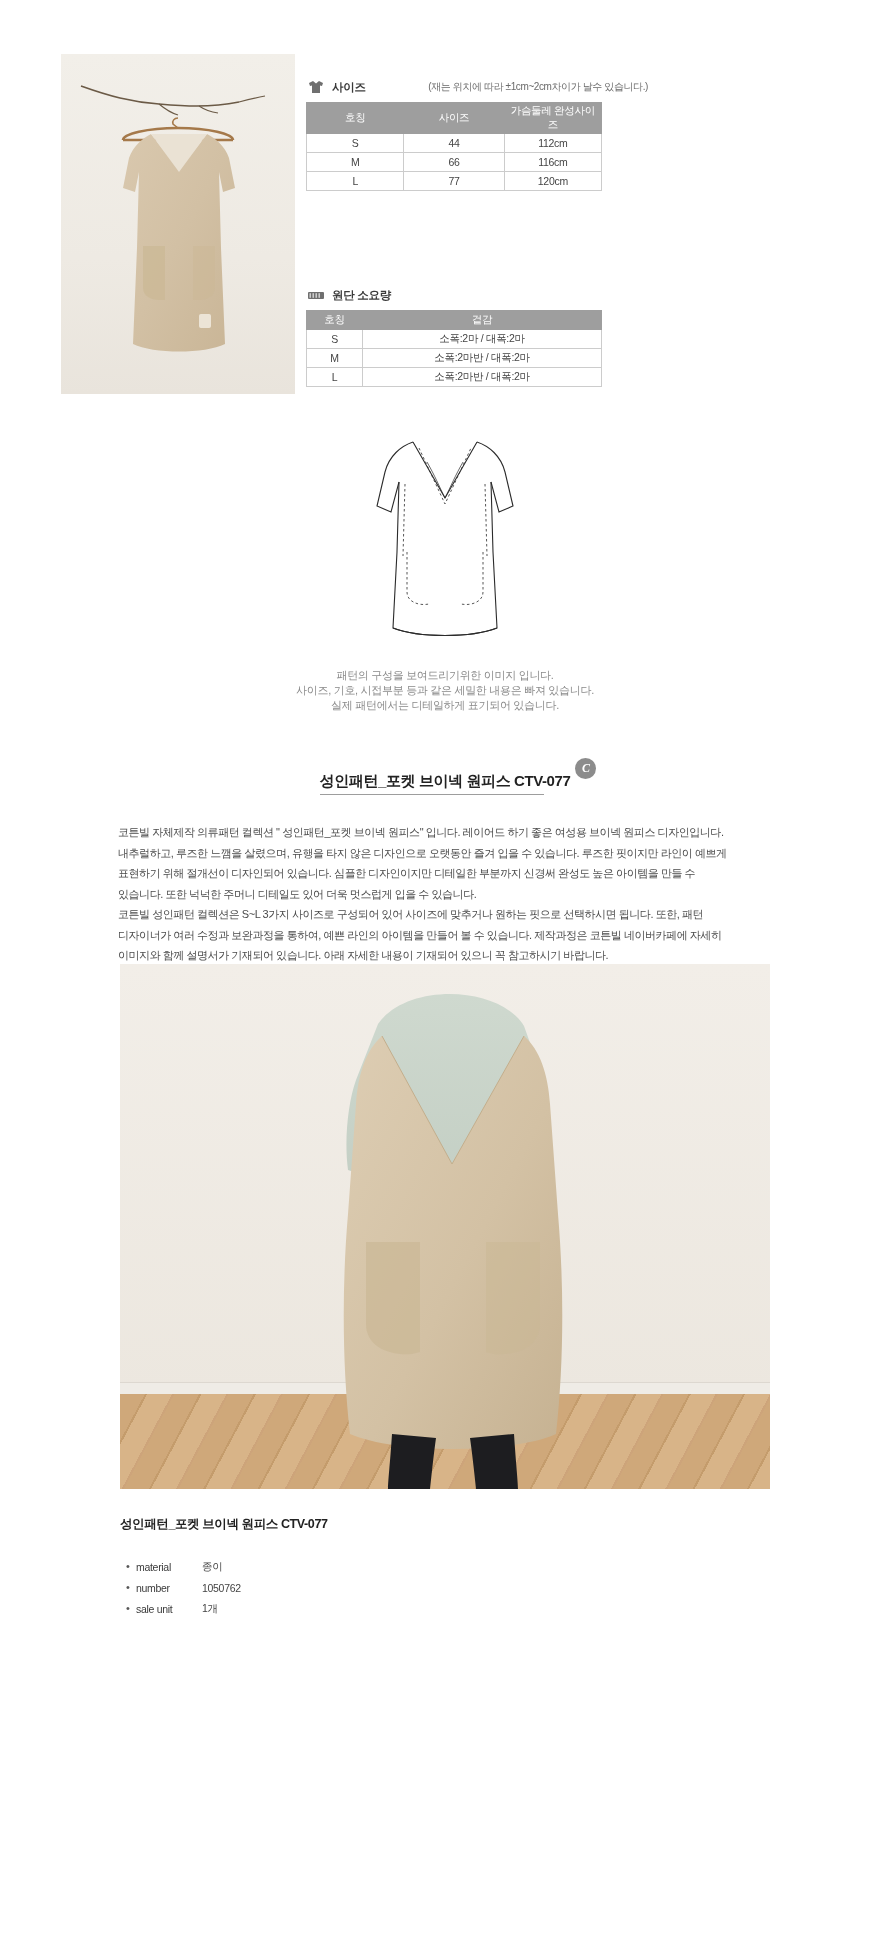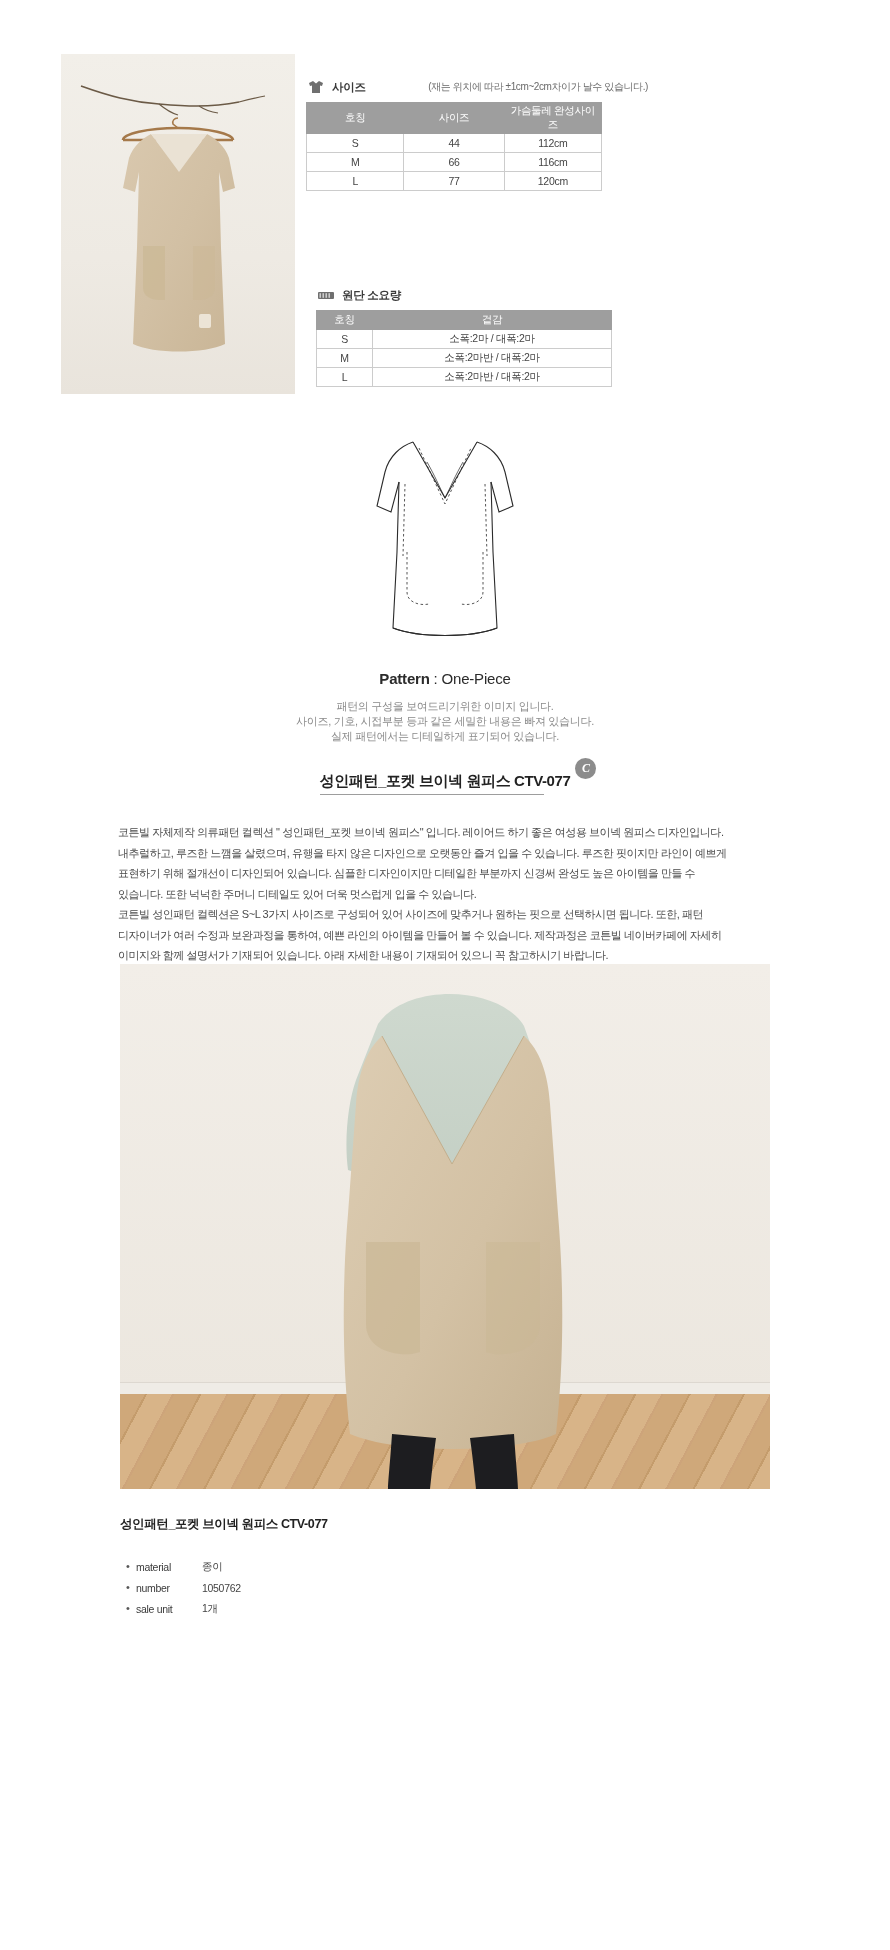--- a/index.html
+++ b/index.html
@@ -52,21 +52,21 @@
   }
 
   
   .size-block {
     position: absolute;
     left: 306px; top: 78px;
     width: 342px;
   }
   .fabric-block {
     position: absolute;
-    left: 316px; top: 286px;
+    left: 306px; top: 286px;
     width: 341px;
   }
   .tbl-head {
     display: flex;
     align-items: center;
     margin-bottom: 6px;
     height: 18px;
   }
   .tbl-head .ic {
     width: 20px; height: 14px;
@@ -380,23 +380,20 @@
       <path d="M70,52 L68,124"></path>
       <path d="M150,52 L152,124"></path>
       <path d="M72,120 L72,160 C72,170 84,174 94,172"></path>
       <path d="M148,120 L148,160 C148,170 136,174 126,172"></path>
     </g>
     <g fill="none" stroke="#2b2b2b" stroke-width="0.7">
       <path d="M92,30 C100,44 104,54 110,66"></path>
       <path d="M128,30 C120,44 116,54 110,66"></path>
     </g>
   </svg>
-  <div class="pattern-title">
-    <b>Pattern</b><span> : </span><span>One-Piece</span>
-  </div>
   <div class="pattern-desc">
     <div>패턴의 구성을 보여드리기위한 이미지 입니다.</div>
     <div>사이즈, 기호, 시접부분 등과 같은 세밀한 내용은 빠져 있습니다.</div>
     <div>실제 패턴에서는 디테일하게 표기되어 있습니다.</div>
   </div>
 </div>
 
 <div class="product-title-row">
   <span class="product-title">
     <span>성인패턴_포켓 브이넥 원피스 CTV-077</span>

